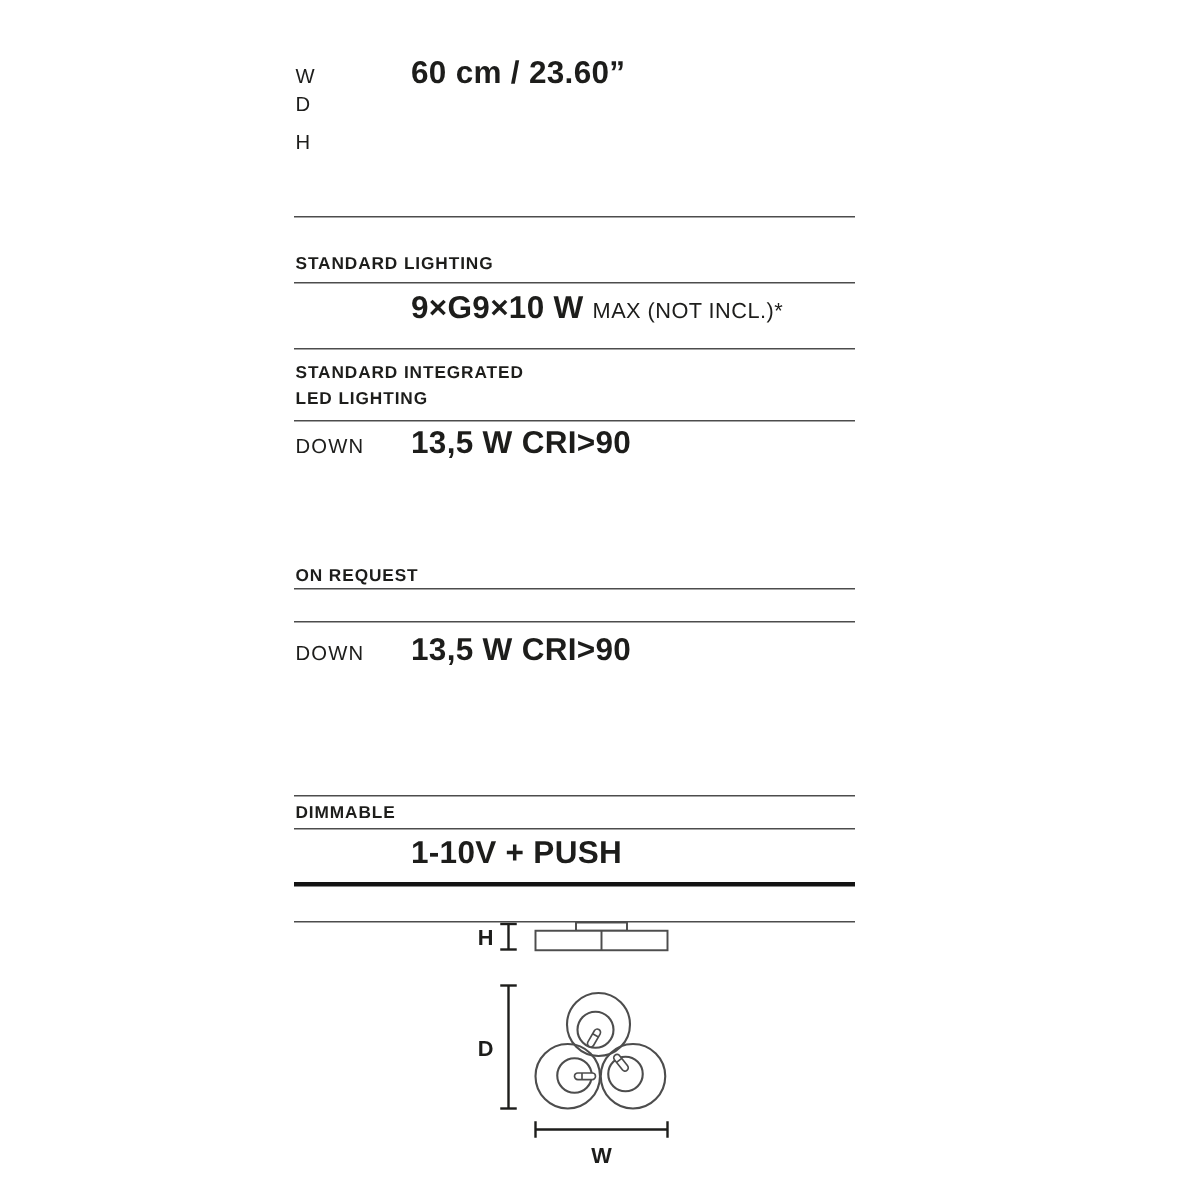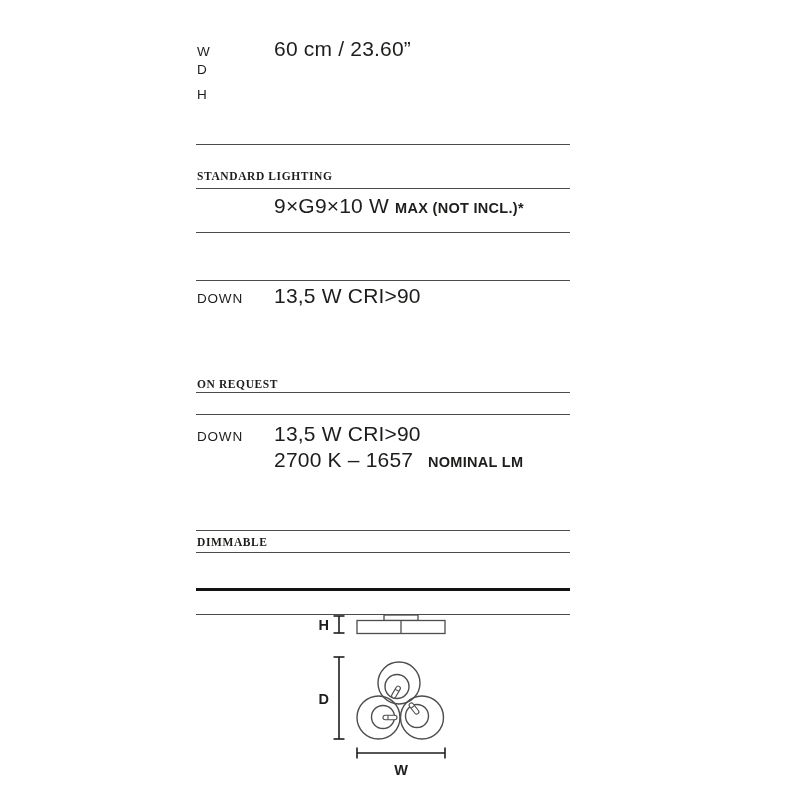--- a/index.html
+++ b/index.html
@@ -4,31 +4,31 @@
 <style>
   html,body{margin:0;padding:0;background:#ffffff;}
   .sheet{
     position:relative;width:800px;height:800px;background:#ffffff;overflow:hidden;
     font-family:"Liberation Sans","DejaVu Sans",sans-serif;color:#1d1d1b;
   }
   .rule{position:absolute;left:196px;width:374px;height:1px;background:#4c4c4c;}
   .rule.thick{height:3px;background:#131313;}
   .sec-title{
     position:absolute;left:197px;font-size:11.5px;font-weight:700;
-    letter-spacing:.6px;color:#1d1d1b;line-height:16.5px;white-space:pre;font-family:Liberation Serif, serif;
+    letter-spacing:.6px;color:#1d1d1b;line-height:16.5px;white-space:pre;
   }
   .dim-row,.spec-row{
     position:absolute;left:197px;display:flex;align-items:baseline;white-space:pre;
   }
   .lbl{
     display:inline-block;width:77px;font-size:13.5px;font-weight:400;
     letter-spacing:.8px;flex:0 0 77px;
   }
-  .big{font-size:21px;font-weight:400;letter-spacing:.2px;}
-  .small{font-size:14.5px;font-weight:700;letter-spacing:.3px;}
+  .big{font-size:21px;font-weight:700;letter-spacing:.2px;}
+  .small{font-size:14.5px;font-weight:400;letter-spacing:.3px;}
   .value-line{position:absolute;left:274px;white-space:pre;}
   svg text{
     font-family:"Liberation Sans","DejaVu Sans",sans-serif;
     font-size:14.5px;font-weight:700;fill:#1d1d1b;
   }
   .s-thin{stroke:#4c4c4c;stroke-width:1;fill:none;}
   .s-fix{stroke:#4d4d4d;stroke-width:1.3;fill:#ffffff;}
   .s-circle{stroke:#4d4d4d;stroke-width:1.4;fill:none;}
   .s-pin{stroke:#4d4d4d;stroke-width:1.1;fill:#ffffff;}
   .s-dim{stroke:#1d1d1b;stroke-width:1.6;fill:none;}
@@ -48,38 +48,39 @@
   <div class="dim-row" style="top:87px">
     <span class="lbl">H</span>
   </div>
 
   <div class="rule" style="top:144px"></div>
   <div class="sec-title" style="top:168px">STANDARD LIGHTING</div>
   <div class="rule" style="top:188px"></div>
   <div class="value-line" style="top:194px"><span class="big">9×G9×10 W</span><span class="small" style="margin-left: 6px;">MAX (NOT INCL.)*</span></div>
 
   <div class="rule" style="top:232px"></div>
+  <div class="sec-title" style="top:241px"><span>STANDARD INTEGRATED</span><br><span>LED LIGHTING</span></div>
   <div class="rule" style="top:280px"></div>
   <div class="spec-row" style="top:284px">
     <span class="lbl">DOWN</span>
     <span class="big">13,5 W CRI&gt;90</span>
   </div>
 
   <div class="rule" style="top:392px"></div>
   <div class="sec-title" style="top:376px">ON REQUEST</div>
   <div class="rule" style="top:414px"></div>
   <div class="spec-row" style="top:422px">
     <span class="lbl">DOWN</span>
     <span class="big">13,5 W CRI&gt;90</span>
   </div>
-  <div class="value-line" style="top:448px"><span class="big">2700 K – 1657</span><span class="small" style="margin-left: 6px;">  <span>NOMINAL LM</span></span></div>
 
   <div class="rule" style="top:530px"></div>
   <div class="sec-title" style="top:534px">DIMMABLE</div>
   <div class="rule" style="top:552px"></div>
+  <div class="value-line" style="top:557px"><span class="big">1-10V + PUSH</span></div>
   <div class="rule thick" style="top:588px"></div>
 
   <svg width="800" height="800" viewBox="0 0 800 800" style="position:absolute;left:0;top:0;">
 
     <line x1="196" y1="614.5" x2="570" y2="614.5" class="s-thin"></line>
 
     <g>
       <rect x="384" y="615" width="34" height="5.5" class="s-fix"></rect>
       <rect x="357" y="620.5" width="88" height="13" class="s-fix"></rect>
       <line x1="401" y1="620.5" x2="401" y2="633.5" class="s-fix"></line>

